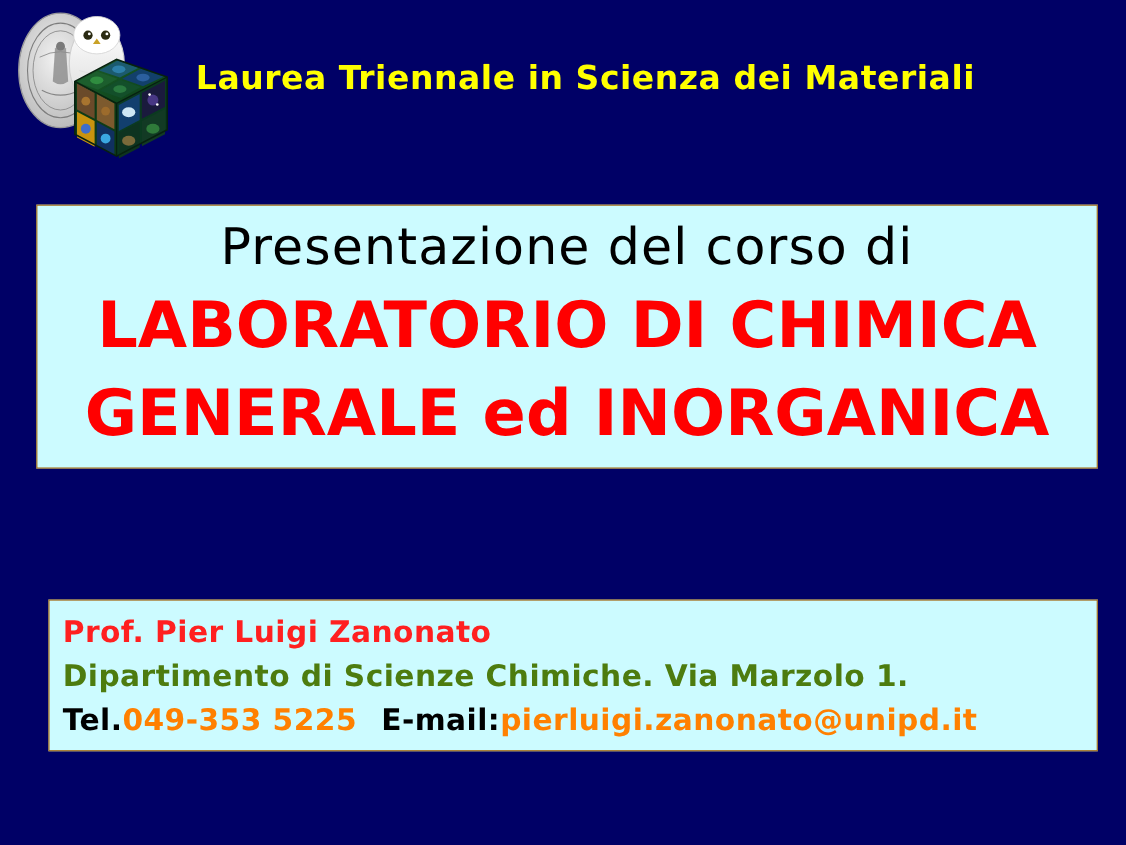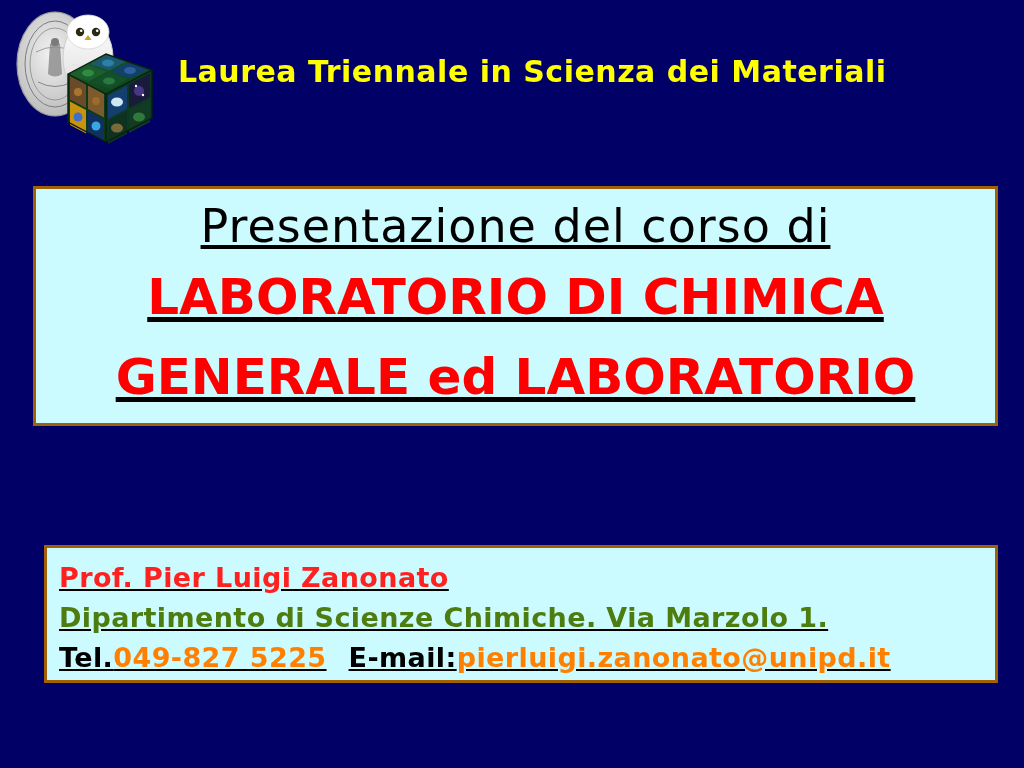--- a/index.html
+++ b/index.html
@@ -44,23 +44,22 @@
     font-size: 30px;
     letter-spacing: 0.5px;
     line-height: 1.0;
     white-space: nowrap;
   }
 
   
   .panel {
     position: absolute;
     background: #CCFBFF;
-    border: 3px solid #a16207;
+    border: 1px solid #a16207;
     box-sizing: border-box;
-    text-decoration: underline;
   }
 
   
   #title-panel {
     left: 33px;
     top: 186px;
     width: 965px;
     height: 240px;
     padding-top: 6px;
   }
@@ -71,21 +70,21 @@
     font-weight: normal;
     font-size: 46px;
     line-height: 62px;
     letter-spacing: 1px;
   }
   .title-red {
     text-align: center;
     color: #FF0000;
     font-family: "DejaVu Sans", sans-serif;
     font-weight: bold;
-    font-size: 50px;
+    font-size: 58px;
     line-height: 80px;
     letter-spacing: 0px;
   }
 
   
   #contact-panel {
     left: 44px;
     top: 545px;
     width: 954px;
     height: 138px;
@@ -187,24 +186,24 @@
         <path d="M100,92 L62,72 M100,92 L146,68 M100,92 L100,140" fill="none" stroke="#07210f" stroke-width="1.2"></path>
       </g>
     </svg>
   </div>
 
   <div id="course-header">Laurea Triennale in Scienza dei Materiali</div>
 
   <div id="title-panel" class="panel">
     <div id="title-line-1">Presentazione del corso di</div>
     <div class="title-red">LABORATORIO DI CHIMICA</div>
-    <div class="title-red">GENERALE ed LABORATORIO</div>
+    <div class="title-red">GENERALE ed INORGANICA</div>
   </div>
 
   <div id="contact-panel" class="panel">
     <div class="contact-line" id="contact-name">Prof. Pier Luigi Zanonato</div>
     <div class="contact-line" id="contact-dept">Dipartimento di Scienze Chimiche. Via Marzolo 1.</div>
     <div class="contact-line" id="contact-line-3">
-      <span>Tel.</span><span class="accent-orange">049-827 5225</span><span class="gap"></span><span>E-mail:</span><span class="accent-orange">pierluigi.zanonato@unipd.it</span>
+      <span>Tel.</span><span class="accent-orange">049-353 5225</span><span class="gap"></span><span>E-mail:</span><span class="accent-orange">pierluigi.zanonato@unipd.it</span>
     </div>
   </div>
 
 </div>
 
 </body></html>

